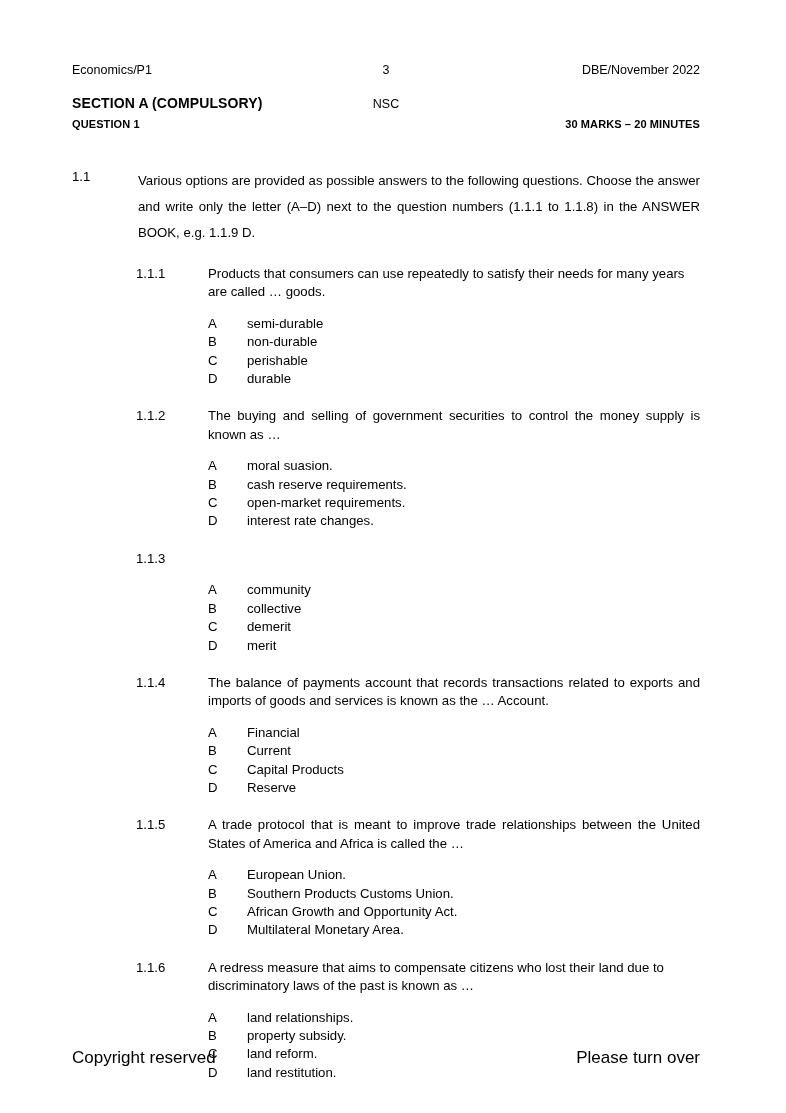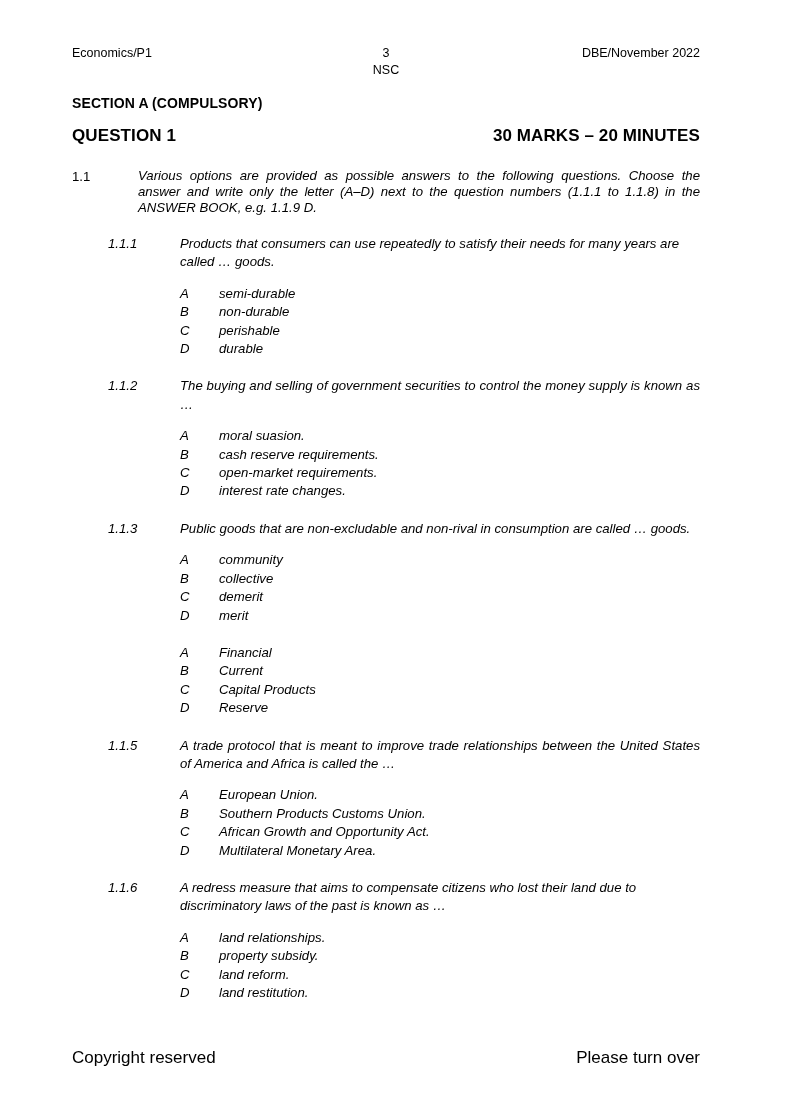--- a/index.html
+++ b/index.html
@@ -27,40 +27,41 @@
     left: 72px;
     top: 45px;
     width: 628px;
     font-size: 12.5px;
     line-height: 17px;
   }
   .runhead-row {
     position: relative;
     display: block;
     height: 17px;
+    margin-top: 17px;
   }
   .rh-left  { position: absolute; left: 0; top: 0; }
   .rh-mid   { position: absolute; left: 0; right: 0; text-align: center; }
   .rh-right { position: absolute; right: 0; top: 0; }
 
   
   .section-title {
     position: absolute;
     left: 72px;
     top: 95px;
     font-size: 14px;
     font-weight: bold;
     letter-spacing: 0.1px;
   }
   .question-head {
     position: absolute;
     left: 72px;
-    top: 126px;
+    top: 118px;
     width: 628px;
-    font-size: 17px;
+    font-size: 11px;
     font-weight: bold;
     letter-spacing: 0.1px;
   }
   .qh-left  { float: left; }
   .qh-right { float: right; }
   .clear { clear: both; }
 
   
   .content {
     position: absolute;
@@ -76,29 +77,27 @@
     margin-top: 8px;
   }
   .instr-num {
     flex: 0 0 66px;
     line-height: 18.6px;
   }
   .instr-text {
     flex: 1 1 auto;
     text-align: justify;
     text-justify: inter-word;
-    line-height: 16px;
-    font-style: italic;
+    line-height: 26px;
   }
 
   
   .subq {
-    margin-left: 36px;
+    margin-left: 64px;
     margin-top: 19px;
-    font-style: italic;
   }
   .subq-row {
     display: flex;
     align-items: flex-start;
   }
   .subq-num {
     flex: 0 0 72px;
     line-height: 18.4px;
   }
   .subq-stem {
@@ -216,21 +215,20 @@
         <div class="option-row">
           <div class="option-letter">D</div>
           <div class="option-text">interest rate changes.</div>
         </div>
       </div>
     </div>
 
     <div class="subq">
       <div class="subq-row">
         <div class="subq-num">1.1.3</div>
-        <div class="subq-stem">Public goods that are non-excludable and non-rival in consumption are called … goods.</div>
       </div>
       <div class="options">
         <div class="option-row">
           <div class="option-letter">A</div>
           <div class="option-text">community</div>
         </div>
         <div class="option-row">
           <div class="option-letter">B</div>
           <div class="option-text">collective</div>
         </div>
@@ -239,20 +237,24 @@
           <div class="option-text">demerit</div>
         </div>
         <div class="option-row">
           <div class="option-letter">D</div>
           <div class="option-text">merit</div>
         </div>
       </div>
     </div>
 
     <div class="subq">
+      <div class="subq-row">
+        <div class="subq-num">1.1.4</div>
+        <div class="subq-stem justify">The balance of payments account that records transactions related to exports and imports of goods and services is known as the … Account.</div>
+      </div>
       <div class="options">
         <div class="option-row">
           <div class="option-letter">A</div>
           <div class="option-text">Financial</div>
         </div>
         <div class="option-row">
           <div class="option-letter">B</div>
           <div class="option-text">Current</div>
         </div>
         <div class="option-row">

